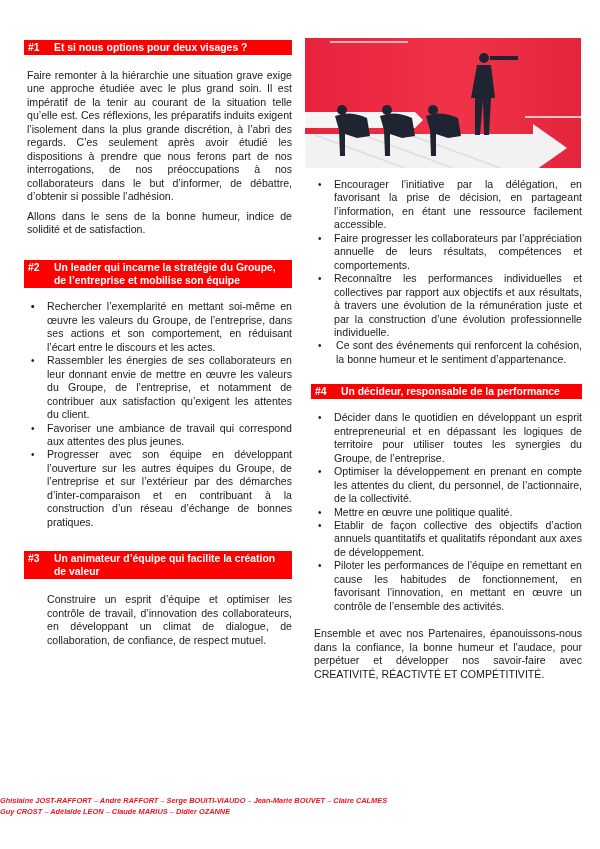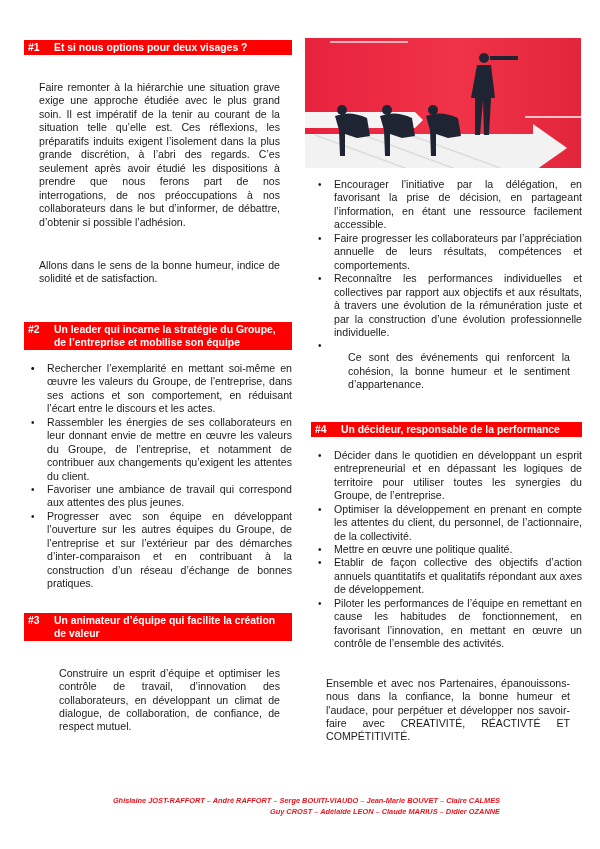--- a/index.html
+++ b/index.html
@@ -5,30 +5,30 @@
   html, body { margin: 0; padding: 0; background: #ffffff; }
   body { width: 600px; height: 849px; position: relative; overflow: hidden;
          font-family: "Liberation Sans", "DejaVu Sans", sans-serif; color: #1a1a1a; }
   .col { position: absolute; font-size: 10.6px; line-height: 13.45px; }
   .col-left { left: 27px; top: 40px; width: 265px; }
   .col-right { left: 314px; top: 178px; width: 268px; }
   .hdr { background: #fe0000; color: #ffffff; font-weight: bold; font-size: 10.4px;
          line-height: 13px; padding: 1px 4px 1px 4px; display: flex; margin-left: -3px; }
   .hdr .num { width: 26px; flex: none; }
   .hdr .ttl { flex: 1; }
-  p { margin: 12px; text-align: justify; }
+  p { margin: 0; text-align: justify; }
   .gap { height: 13px; }
   ul { list-style: none; margin: 0; padding: 0; }
   li { position: relative; padding-left: 20px; text-align: justify; }
   li .dot { position: absolute; left: 4px; top: 0; font-size: 10px; }
   .indent { padding-left: 20px; }
   .img { position: absolute; left: 305px; top: 38px; width: 276px; height: 130px; overflow: hidden;
          background: linear-gradient(90deg, #e8223d 0%, #f03348 55%, #e2253a 100%); }
   .closing { font-weight: normal; text-align: justify; }
-  .footer { position: absolute; left: 0; top: 796px; width: 500px; text-align: right;
+  .footer { position: absolute; left: 0; top: 796px; width: 500px; text-align: left;
             color: #e8151f; font-style: italic; font-weight: bold; font-size: 7.4px; line-height: 10.5px; }
 </style>
 </head>
 <body>
 
 <div class="col col-left">
   <div class="hdr">
     <span class="num">#1</span>
     <span class="ttl">Et si nous options pour deux visages ?</span>
   </div>
@@ -39,21 +39,21 @@
 
   <div style="height:24px"></div>
   <div class="hdr">
     <span class="num">#2</span>
     <span class="ttl">Un leader qui incarne la stratégie du Groupe, de l’entreprise et mobilise son équipe</span>
   </div>
   <div style="height:12px"></div>
   <ul>
     <li><span class="dot">•</span></li>
     <li><span class="dot">•</span><span>Rechercher l’exemplarité en mettant soi-même en œuvre les valeurs du Groupe, de l’entreprise, dans ses actions et son comportement, en réduisant l’écart entre le discours et les actes.</span></li>
-    <li><span class="dot">•</span><span>Rassembler les énergies de ses collaborateurs en leur donnant envie de mettre en œuvre les valeurs du Groupe, de l’entreprise, et notamment de contribuer aux changements qu’exigent les attentes du client.</span></li>
+    <li><span class="dot">•</span><span>Rassembler les énergies de ses collaborateurs en leur donnant envie de mettre en œuvre les valeurs du Groupe, de l’entreprise, et notamment de contribuer aux satisfaction qu’exigent les attentes du client.</span></li>
     <li><span class="dot">•</span><span>Favoriser une ambiance de travail qui correspond aux attentes des plus jeunes.</span></li>
     <li><span class="dot">•</span><span>Progresser avec son équipe en développant l’ouverture sur les autres équipes du Groupe, de l’entreprise et sur l’extérieur par des démarches d’inter-comparaison et en contribuant à la construction d’un réseau d’échange de bonnes pratiques.</span></li>
   </ul>
 
   <div style="height:22px"></div>
   <div class="hdr">
     <span class="num">#3</span>
     <span class="ttl">Un animateur d’équipe qui facilite la création de valeur</span>
   </div>
   <div style="height:14px"></div>

